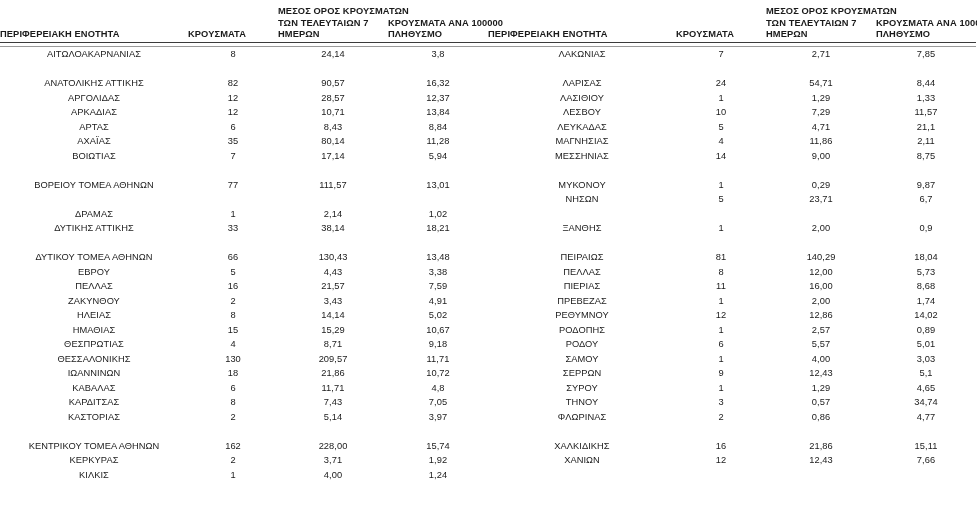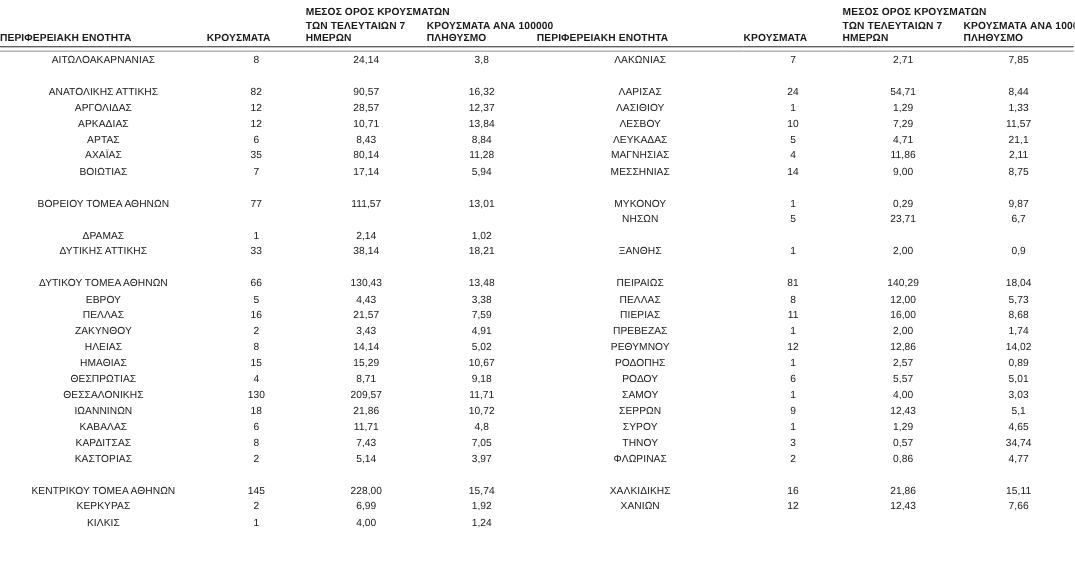--- a/index.html
+++ b/index.html
@@ -286,28 +286,28 @@
               <td class="name">ΚΑΣΤΟΡΙΑΣ</td>
               <td class="cases">2</td>
               <td class="avg">5,14</td>
               <td class="per">3,97</td>
             </tr>
             <tr class="spacer">
               <td colspan="4">&nbsp;</td>
             </tr>
             <tr>
               <td class="name">ΚΕΝΤΡΙΚΟΥ ΤΟΜΕΑ ΑΘΗΝΩΝ</td>
-              <td class="cases">145</td>
+              <td class="cases">162</td>
               <td class="avg">228,00</td>
               <td class="per">15,74</td>
             </tr>
             <tr>
               <td class="name">ΚΕΡΚΥΡΑΣ</td>
               <td class="cases">2</td>
-              <td class="avg">6,99</td>
+              <td class="avg">3,71</td>
               <td class="per">1,92</td>
             </tr>
             <tr>
               <td class="name">ΚΙΛΚΙΣ</td>
               <td class="cases">1</td>
               <td class="avg">4,00</td>
               <td class="per">1,24</td>
             </tr>
           </tbody>
       </table>

